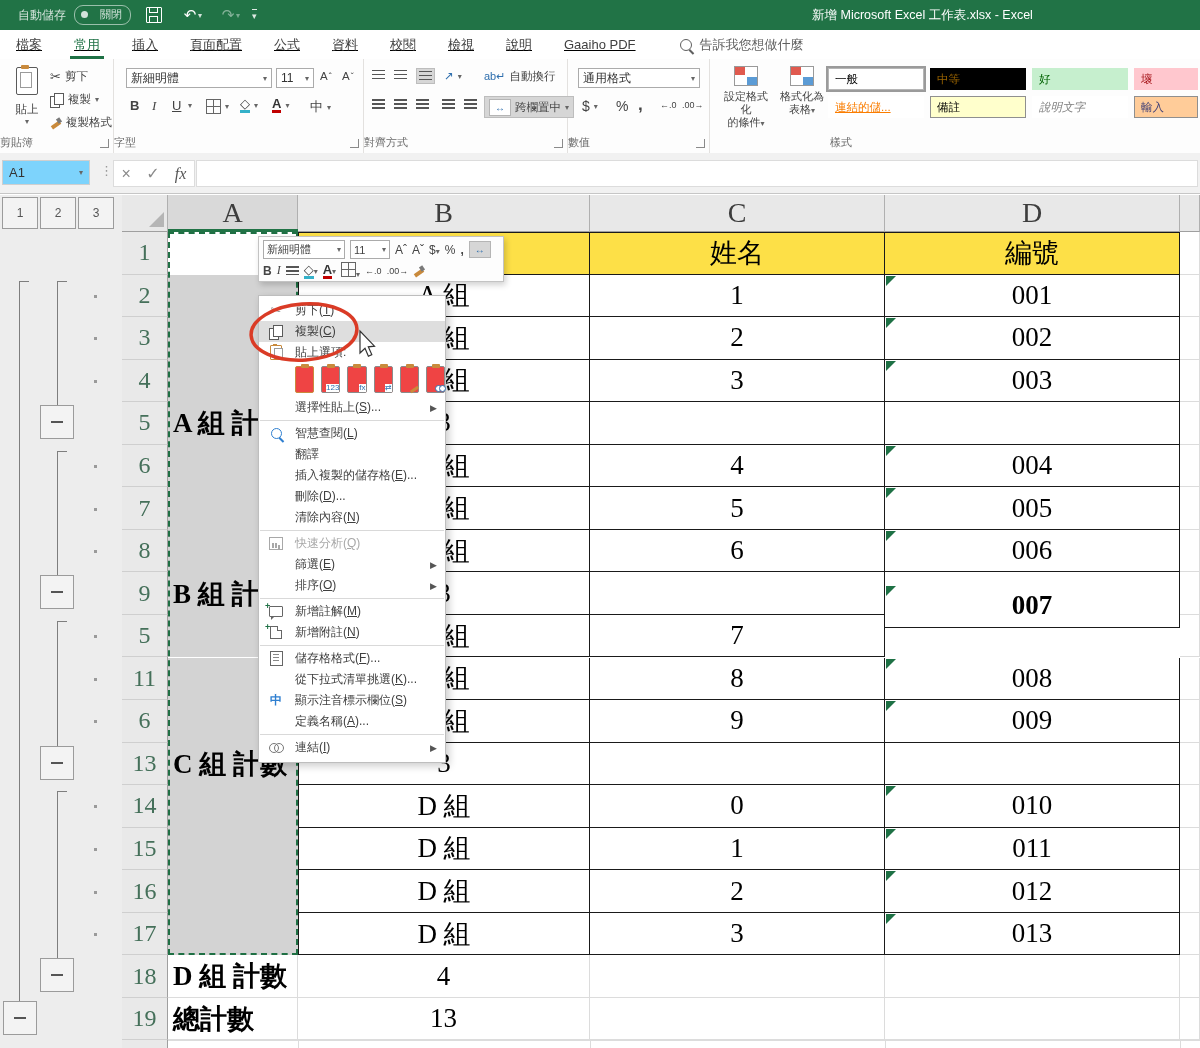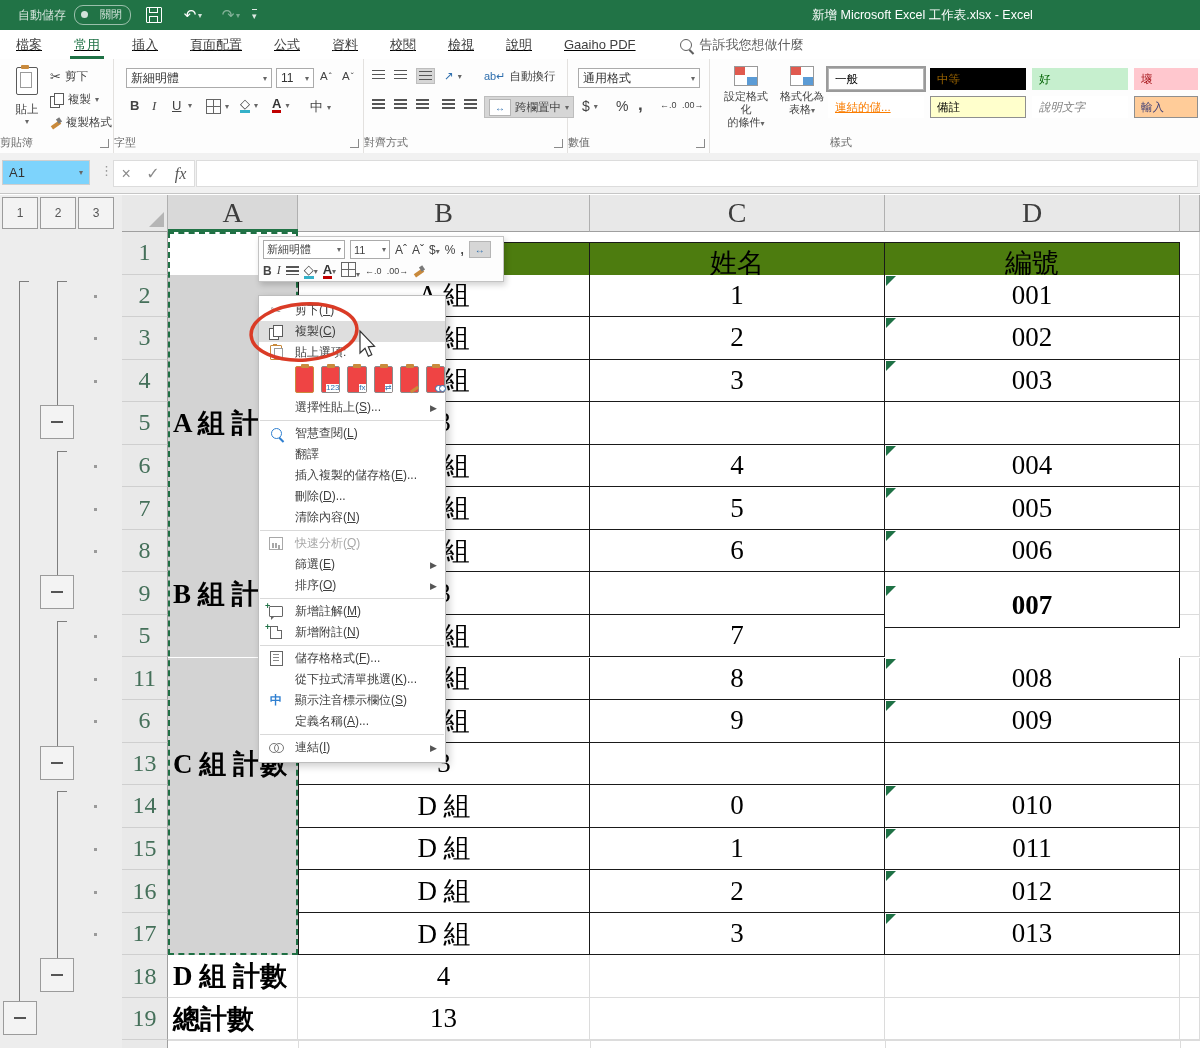--- a/index.html
+++ b/index.html
@@ -65,21 +65,21 @@
   #formula-input{position:absolute;left:196px;top:7px;right:2px;height:25px;background:#fff;border:1px solid #dcdcdc;}
   
   #sheet{position:absolute;inset:0;z-index:1;}
   .gutter-bg{position:absolute;background:#ededed;}
   .colhdr{position:absolute;box-sizing:border-box;background:#e8e8e8;border-right:1px solid #b0b0b0;border-bottom:1px solid #9f9f9f;display:flex;align-items:center;justify-content:center;font-family:"Liberation Serif","DejaVu Serif",serif;font-size:28px;color:#3d3d3d;}
   .colhdr.selcol{background:#d9d9d9;}
   .rowno{position:absolute;box-sizing:border-box;background:#e9e9e9;border-right:1px solid #9f9f9f;border-bottom:1px solid #cfcfcf;display:flex;align-items:center;justify-content:center;font-family:"Liberation Serif","DejaVu Serif",serif;font-size:24px;color:#45705a;}
   .cell{position:absolute;box-sizing:border-box;display:flex;align-items:center;justify-content:center;font-family:"Liberation Serif","DejaVu Serif",serif;font-size:27px;color:#000;background:#fff;}
   .bordered{border-right:1px solid #1a1a1a;border-bottom:1px solid #1a1a1a;}
   .first{border-left:1px solid #1a1a1a;} .toprow{border-top:1px solid #1a1a1a;}
-  .hdrrow{background:#4d7c0f;margin-top:10px;}
+  .hdrrow{background:#fde047;}
   .lightgrid{border-right:1px solid #dcdcdc;border-bottom:1px solid #dcdcdc;}
   .cellA{justify-content:flex-start;padding-left:5px;white-space:nowrap;overflow:visible;}
   .selfill{background:#d3d3d3;}
   .blabel{font-weight:bold;}
   .flag{position:absolute;width:0;height:0;border-top:10px solid #1e7145;border-right:10px solid transparent;}
   #ants{position:absolute;border:2.5px dashed #1f7044;box-sizing:border-box;z-index:3;pointer-events:none;}
   #selhdr-line{position:absolute;background:#217346;z-index:2;}
   .olbtn{position:absolute;box-sizing:border-box;background:#f3f3f3;border:1px solid #9b9b9b;display:flex;align-items:center;justify-content:center;font-size:12px;color:#555;}
   .olline{position:absolute;background:#7e7e7e;}
   .oldot{position:absolute;width:3px;height:3px;background:#9a9a9a;}

